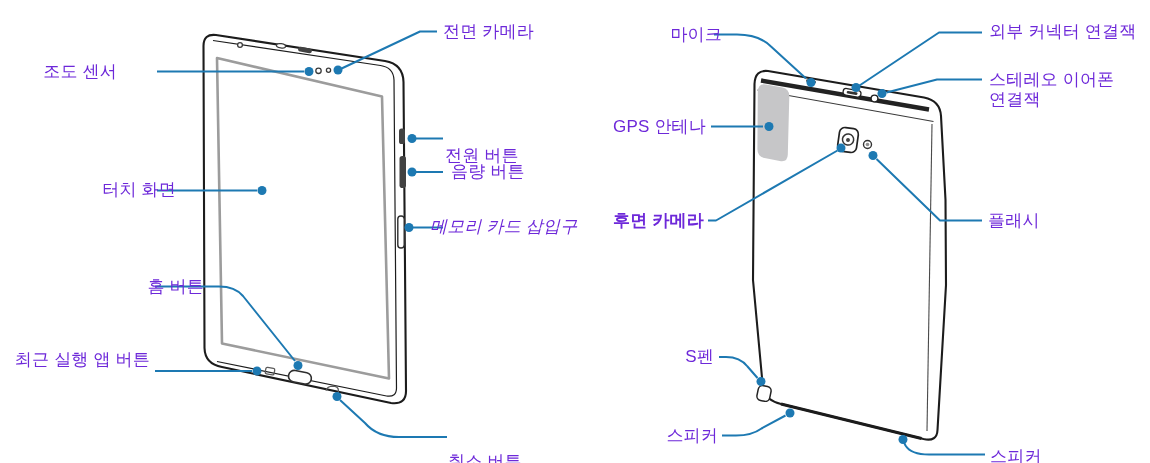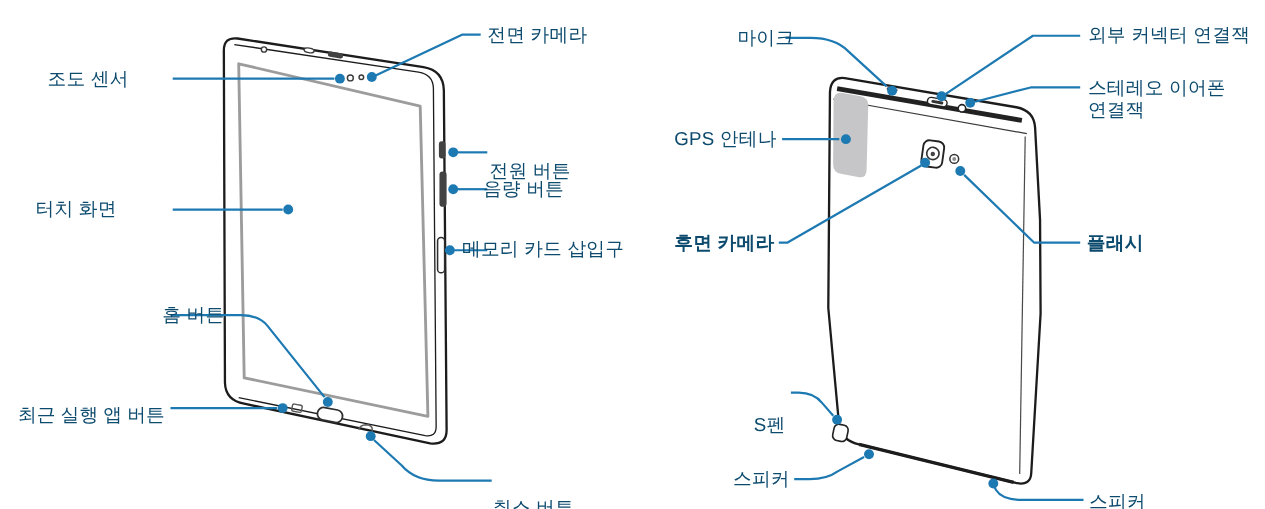--- a/index.html
+++ b/index.html
@@ -9,21 +9,21 @@
     height: 463px;
     background: #ffffff;
     overflow: hidden;
     font-family: "Liberation Sans", "DejaVu Sans", sans-serif;
   }
   .stage svg { position: absolute; left: 0; top: 0; }
   .label {
     position: absolute;
     font-size: 17px;
     line-height: 20px;
-    color: #0c4a6e;
+    color: #6d28d9;
     white-space: nowrap;
     letter-spacing: 0.2px;
   }
   .label.align-right { text-align: right; }
   .label.multiline { white-space: pre-line; }
   .leader {
     fill: none;
     stroke: var(--color-accent, #1d79b2);
     stroke-width: 2;
     stroke-linecap: butt;
@@ -164,30 +164,30 @@
       <g>
         <path class="leader" d="M985,454.5 H929 Q911,454.5 905.5,445.5 L904,442.5"></path>
           <circle class="dot" cx="903" cy="439.5" r="4.5"></circle>
       </g>
     </g>
   </svg>
 
   <div class="label align-right" style="right:1033px; top:62px;">조도 센서</div>
   <div class="label" style="left:443px; top:22px;">전면 카메라</div>
   <div class="label" style="left:445px; top:146px;">전원 버튼</div>
-  <div class="label" style="left:439px; top:162px;">음량 버튼</div>
-  <div class="label align-right" style="right:1044px; top:180px;">터치 화면</div>
-  <div class="label" style="left:420px; top:217px;">메모리 카드 삽입구</div>
+  <div class="label" style="left:451px; top:162px;">음량 버튼</div>
+  <div class="label align-right" style="right:974px; top:180px;">터치 화면</div>
+  <div class="label" style="left:430px; top:217px;font-style:italic;">메모리 카드 삽입구</div>
   <div class="label align-right" style="right:946px; top:277px;">홈 버튼</div>
-  <div class="label align-right" style="right:1000px; top:368px;font-family:Liberation Serif, serif;">최근 실행 앱 버튼</div>
+  <div class="label align-right" style="right:1000px; top:350px;">최근 실행 앱 버튼</div>
   <div class="label" style="left:448px; top:452px;">취소 버튼</div>
 
   <div class="label align-right" style="right:428px; top:25px;">마이크</div>
   <div class="label multiline" style="left:989px; top:70px;">스테레오 이어폰
 연결잭</div>
   <div class="label" style="left:989px; top:22px;">외부 커넥터 연결잭</div>
   <div class="label align-right" style="right:444px; top:117px;text-align:center;">GPS 안테나</div>
   <div class="label align-right" style="right:446px; top:211px;font-weight:bold;">후면 카메라</div>
-  <div class="label" style="left:988px; top:211px;font-weight:bold;">플래시</div>
-  <div class="label align-right" style="right:436px; top:347px;margin-top:30px;">S펜</div>
+  <div class="label" style="left:988px; top:211px;">플래시</div>
+  <div class="label align-right" style="right:436px; top:347px;">S펜</div>
   <div class="label align-right" style="right:432px; top:426px;">스피커</div>
   <div class="label" style="left:990px; top:447px;">스피커</div>
 </div>
 
 </body></html>

